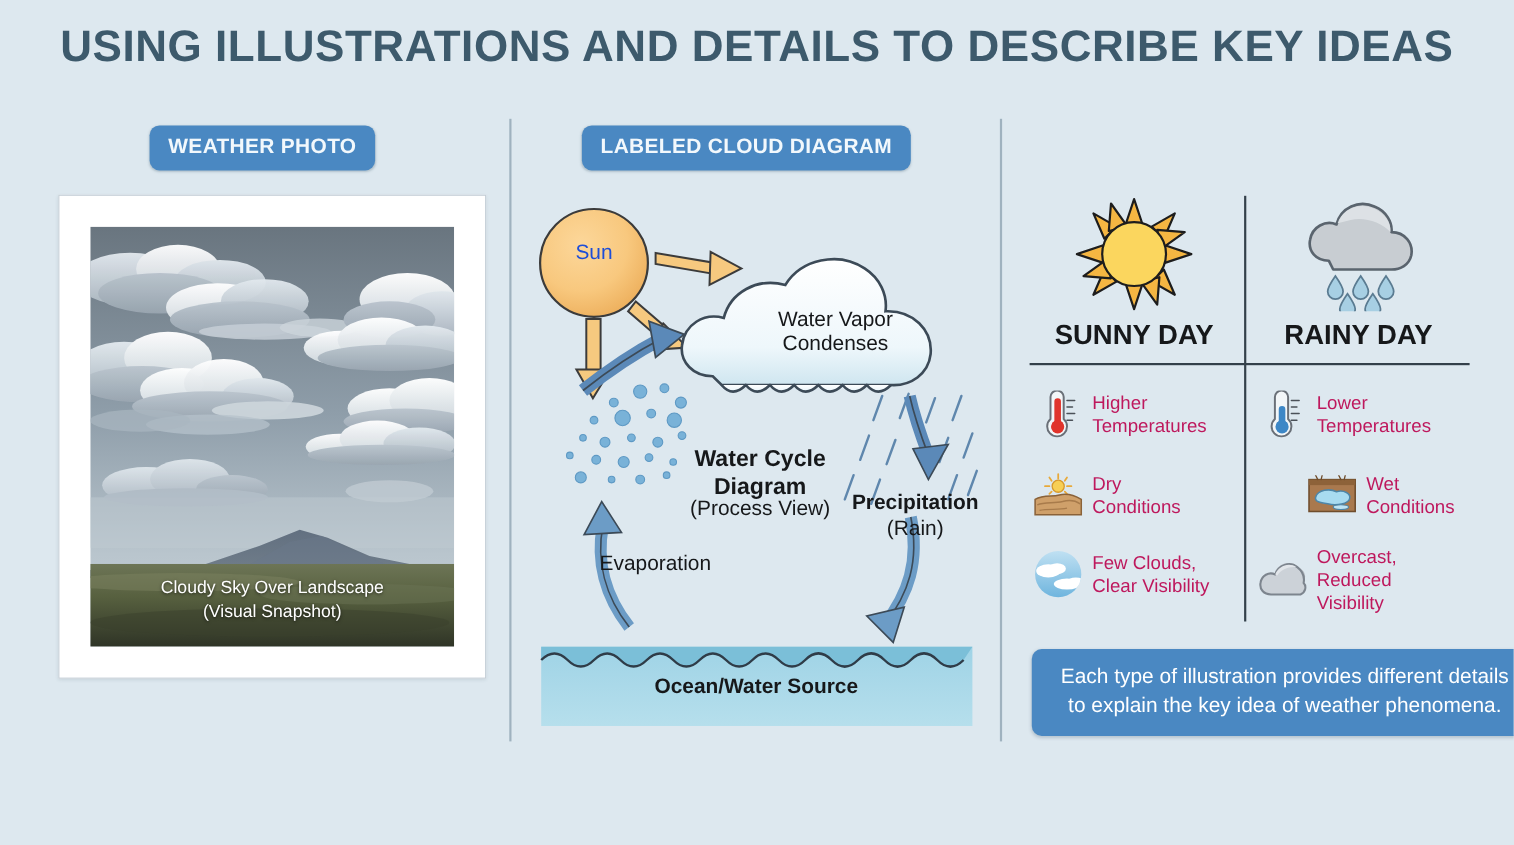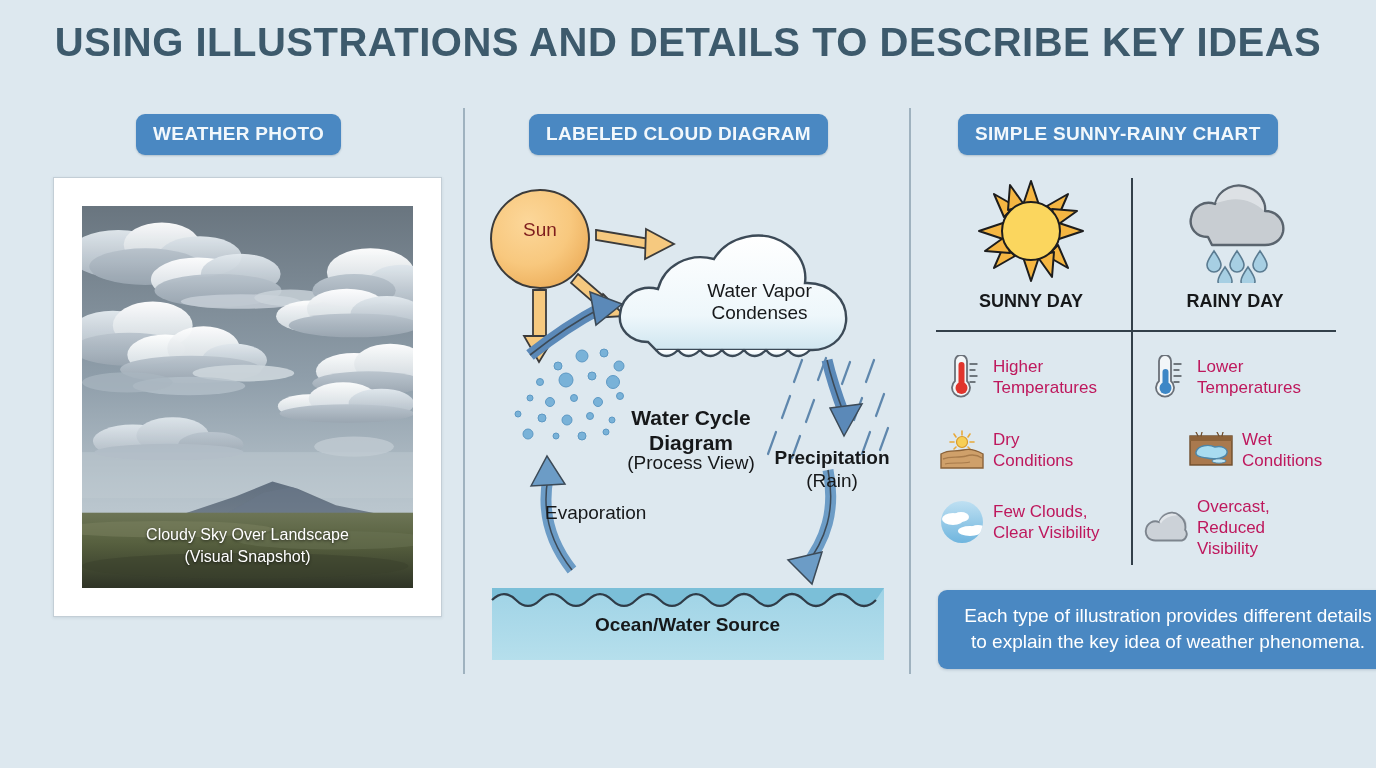--- a/index.html
+++ b/index.html
@@ -104,21 +104,21 @@
   .cycle-label {
     position: absolute;
     color: #16181a;
     text-align: center;
     line-height: 1.18;
   }
   #label-sun {
     left: 500px; top: 219px;
     width: 80px;
     font-size: 19px;
-    color: #7f1d1d;
+    color: #1d4ed8;
   }
   #label-vapor {
     left: 667px; top: 280px;
     width: 185px;
     font-size: 19px;
   }
   #label-cycle-title {
     left: 601px; top: 406px;
     width: 180px;
     font-size: 21px;
@@ -174,21 +174,21 @@
   #head-sunny { left: 936px; }
   #head-rainy { left: 1140px; }
   .chart-head .head-icon {
     height: 105px;
     display: flex;
     align-items: center;
     justify-content: center;
   }
   .chart-head .head-label {
     margin-top: 8px;
-    font-size: 18px;
+    font-size: 25px;
     font-weight: bold;
     color: #16181a;
   }
 
   .feature-row {
     position: absolute;
     display: flex;
     align-items: center;
     gap: 9px;
     width: 195px;
@@ -230,21 +230,20 @@
 
 <div class="stage">
 
   <div id="page-title">Using Illustrations and Details to Describe Key Ideas</div>
 
   <div class="col-divider" id="divider-left"></div>
   <div class="col-divider" id="divider-right"></div>
 
   <div class="badge" id="badge-photo">WEATHER PHOTO</div>
   <div class="badge" id="badge-diagram">LABELED CLOUD DIAGRAM</div>
-  <div class="badge" id="badge-chart">SIMPLE SUNNY-RAINY CHART</div>
 
   <div id="photo-frame">
     <div id="photo-canvas">
       <svg viewBox="0 0 365 416" preserveAspectRatio="none">
         <defs>
           <linearGradient id="skyGrad" x1="0" y1="0" x2="0" y2="1">
             <stop offset="0%" stop-color="#69757f"></stop>
             <stop offset="45%" stop-color="#8f9eaa"></stop>
             <stop offset="78%" stop-color="#b9c5cd"></stop>
             <stop offset="100%" stop-color="#c9d2d8"></stop>

